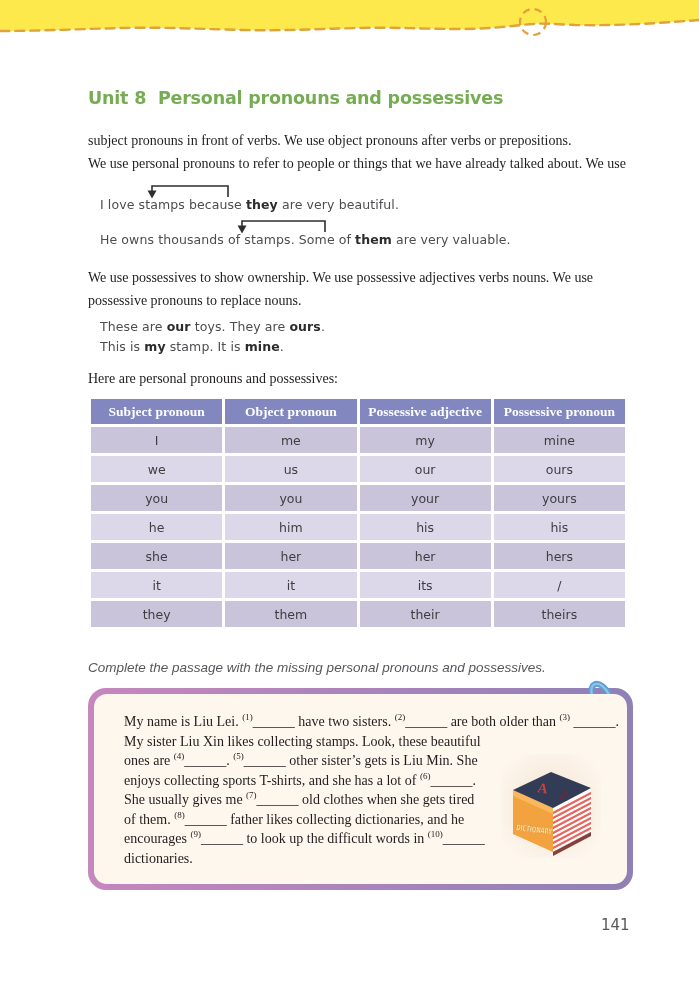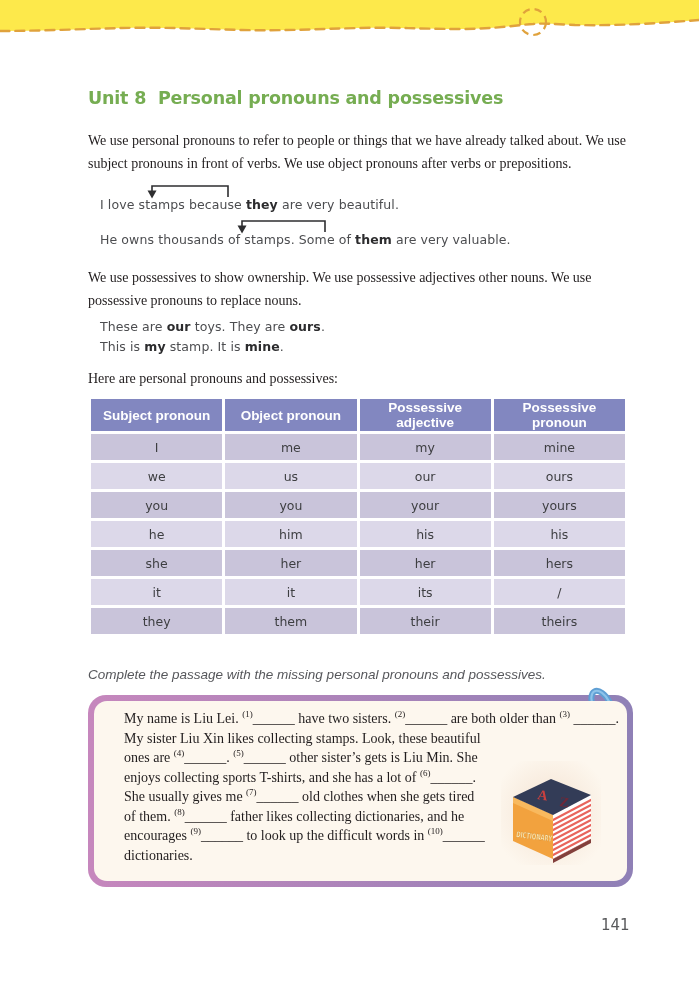--- a/index.html
+++ b/index.html
@@ -12,31 +12,31 @@
   .para{font-size:14px;line-height:23px;color:#211d1e;}
   .para .pl{white-space:nowrap;}
   .hand{font-family:"DejaVu Sans",sans-serif;font-size:12.5px;color:#4c4d50;letter-spacing:0.1px;}
   .hand b{color:#2c2c2e;}
   .ex-arrow-block{position:relative;padding-top:16px;margin:6px 0 0 12px;white-space:nowrap;}
   .arrow-svg{position:absolute;top:1px;}
   .poss-examples{margin:5px 0 0 12px;line-height:19.5px;}
   .lead{margin-top:15px;font-size:14px;}
   table.pronouns{border-collapse:separate;border-spacing:3px;margin:9px 0 0 0;width:540px;
                  font-family:"DejaVu Sans",sans-serif;table-layout:fixed;}
-  table.pronouns th{background:#8287c0;color:#ffffff;font-family:Liberation Sans, sans-serif;
+  table.pronouns th{background:#8287c0;color:#ffffff;font-family:Liberation Serif, serif;
                     font-size:13.5px;font-weight:bold;height:23px;text-align:center;}
   table.pronouns td{text-align:center;font-size:12.5px;color:#3d3e41;height:24px;}
   tr.dark td{background:#c9c4da;}
   tr.light td{background:#dcd8e9;}
   .instruction{margin-top:30px;font-family:Liberation Sans, sans-serif;font-style:italic;
                font-size:13.5px;color:#56575b;}
   .ex-box{position:relative;margin-top:13px;width:545px;box-sizing:border-box;padding:6px;
           border-radius:18px;background:linear-gradient(to right,#c687bd,#8f80b6);}
   .ex-box-inner{position:relative;background:#fdf7ee;border-radius:13px;
-                padding:8px 18px 16px 30px;min-height:156px;}
+                padding:18px 18px 16px 30px;min-height:156px;}
   .pline{font-size:14px;line-height:19.5px;white-space:nowrap;color:#211d1e;}
   .pline sup{font-size:9px;line-height:0;}
   .dict{position:absolute;right:26px;top:58px;width:100px;height:108px;}
   .clip{position:absolute;top:-14px;right:10px;width:42px;height:58px;}
   .page-number{position:absolute;left:601px;top:916px;font-family:"DejaVu Sans",sans-serif;
                font-size:15px;color:#58595b;}
 </style>
 </head>
 <body>
 
@@ -46,42 +46,42 @@
     <path d="M0,0 H699 V20 C660,23 620,26 575,25 C553,24 543,23 533,24 C518,25 495,29 458,29 C420,29 396,27 358,28 C318,29 282,31 242,30 C202,29 162,27 122,28 C82,29 40,31 0,31 Z" fill="#fde94b"></path>
     <path d="M699,20 C660,23 620,26 575,25 C553,24 543,23 533,24 C518,25 495,29 458,29 C420,29 396,27 358,28 C318,29 282,31 242,30 C202,29 162,27 122,28 C82,29 40,31 0,31" fill="none" stroke="#e0a23c" stroke-width="2.4" stroke-dasharray="9 6" stroke-linecap="round"></path>
     <circle cx="533" cy="22" r="13" fill="none" stroke="#e0a23c" stroke-width="2.2" stroke-dasharray="7.5 5"></circle>
   </svg>
 
   <div class="content">
 
     <h1 class="unit-title">Unit 8&nbsp; Personal pronouns and possessives</h1>
 
     <div class="para">
+      <div class="pl">subject pronouns in front of verbs. We use object pronouns after verbs or prepositions.</div>
       <div class="pl">We use personal pronouns to refer to people or things that we have already talked about. We use</div>
-      <div class="pl">subject pronouns in front of verbs. We use object pronouns after verbs or prepositions.</div>
     </div>
 
     <div class="ex-arrow-block hand">
       <svg class="arrow-svg" style="left:38px" width="104" height="18" viewBox="0 0 104 18">
         <path d="M90,15 V4 H14 V9" fill="none" stroke="#2e2e30" stroke-width="1.6"></path>
         <path d="M9.5,8.5 L18.5,8.5 L14,16.5 Z" fill="#2e2e30"></path>
       </svg>
       <span>I love stamps because </span><b>they</b><span> are very beautiful.</span>
     </div>
 
     <div class="ex-arrow-block hand" style="margin-top:4px;">
       <svg class="arrow-svg" style="left:128px" width="112" height="18" viewBox="0 0 112 18">
         <path d="M97,15 V4 H14 V9" fill="none" stroke="#2e2e30" stroke-width="1.6"></path>
         <path d="M9.5,8.5 L18.5,8.5 L14,16.5 Z" fill="#2e2e30"></path>
       </svg>
       <span>He owns thousands of stamps. Some of </span><b>them</b><span> are very valuable.</span>
     </div>
 
     <div class="para" style="margin-top:19px;">
-      <div class="pl">We use possessives to show ownership. We use possessive adjectives other nouns. We use</div>
+      <div class="pl">We use possessives to show ownership. We use possessive adjectives verbs nouns. We use</div>
       <div class="pl">possessive pronouns to replace nouns.</div>
     </div>
 
     <div class="poss-examples hand">
       <div><span>These are </span><b>our</b><span> toys. They are </span><b>ours</b><span>.</span></div>
       <div><span>This is </span><b>my</b><span> stamp. It is </span><b>mine</b><span>.</span></div>
     </div>
 
     <div class="lead">Here are personal pronouns and possessives:</div>
 

